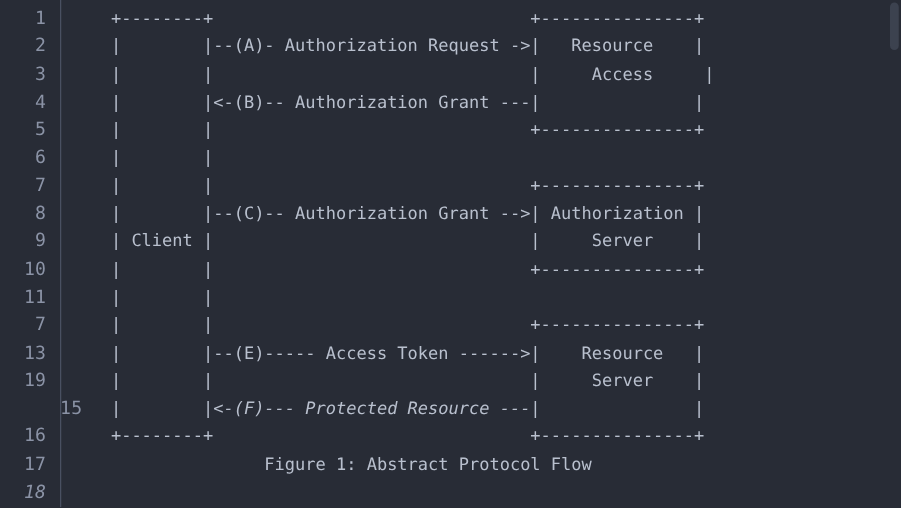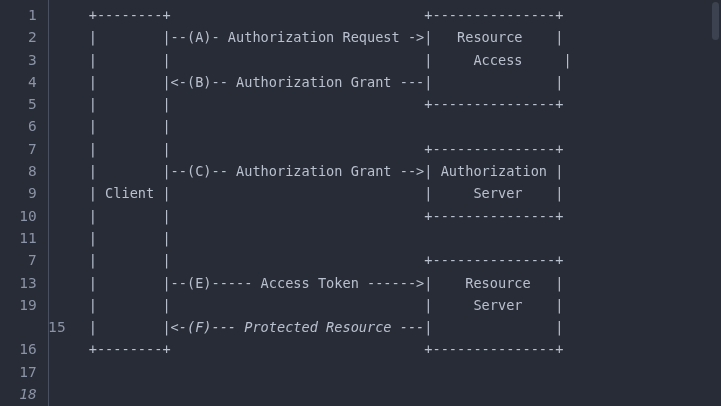--- a/index.html
+++ b/index.html
@@ -132,20 +132,21 @@
           <div class="codeline" style="color: rgb(185, 192, 206);">    |        |                               +---------------+</div>
           <div class="codeline" style="color: rgb(185, 192, 206);">    |        |--(C)-- Authorization Grant --&gt;| Authorization |</div>
           <div class="codeline" style="color: rgb(185, 192, 206);">    | Client |                               |     Server    |</div>
           <div class="codeline" style="color: rgb(185, 192, 206);">    |        |                               +---------------+</div>
           <div class="codeline" style="color: rgb(185, 192, 206);">    |        |</div>
           <div class="codeline" style="color: rgb(185, 192, 206);">    |        |                               +---------------+</div>
           <div class="codeline" style="color: rgb(185, 192, 206);">    |        |--(E)----- Access Token ------&gt;|    Resource   |</div>
           <div class="codeline" style="color: rgb(185, 192, 206);">    |        |                               |     Server    |</div>
           <div class="codeline" style="color: rgb(185, 192, 206); font-style: italic;">    |        |&lt;-(F)--- Protected Resource ---|               |</div>
           <div class="codeline" style="color: rgb(185, 192, 206);">    +--------+                               +---------------+</div>
+          <div class="codeline" style="color: rgb(185, 192, 206);">                   Figure 1: Abstract Protocol Flow</div>
         </div>
     </div>
 
   </div>
 
   <div class="scrollbar-track">
     <div class="scrollbar-thumb" style="background: rgb(60, 66, 79);"></div>
   </div>
 </div>
 

